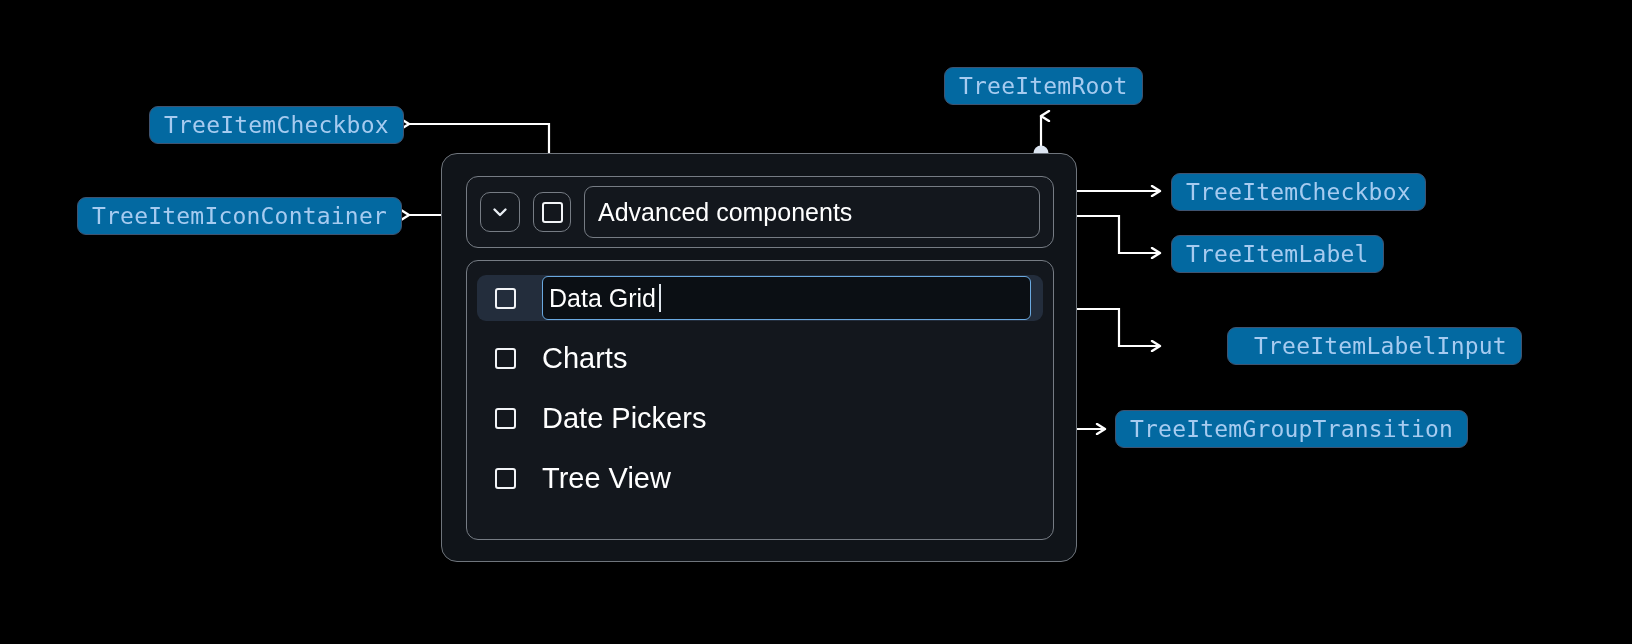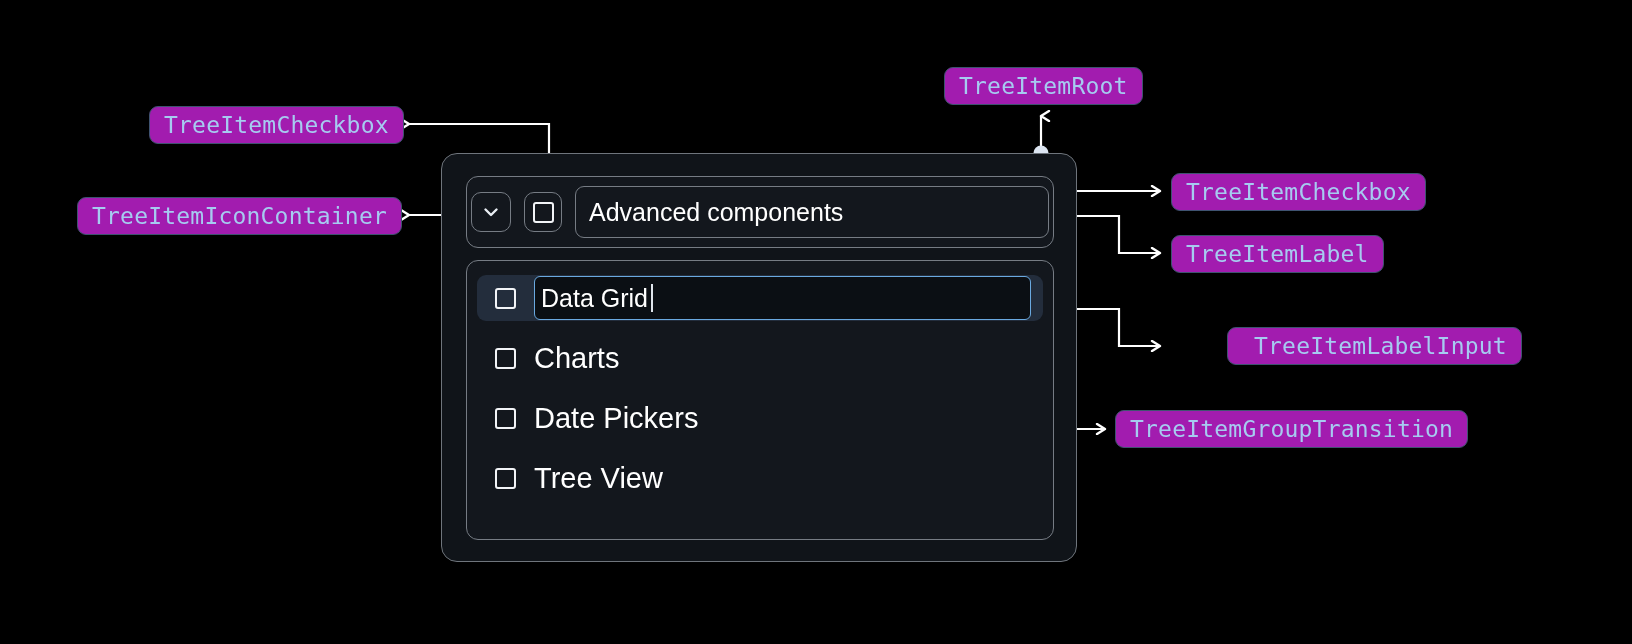--- a/index.html
+++ b/index.html
@@ -16,21 +16,21 @@
     font-family: "Liberation Sans", sans-serif;
   }
 
   
   .chip {
     position: absolute;
     box-sizing: border-box;
     display: flex;
     align-items: center;
     justify-content: center;
-    background: #a21caf;
+    background: #0369a1;
     border: 1.5px solid #3f5370;
     border-radius: 9px;
     color: #a6cbf0;
     font-family: "DejaVu Sans Mono", "Liberation Mono", monospace;
     font-size: 23px;
     letter-spacing: 0.2px;
     white-space: nowrap;
     padding: 0 14px;
     height: 38px;
   }
@@ -61,21 +61,21 @@
     left: 24px;
     top: 22px;
     width: 588px;
     height: 72px;
     box-sizing: border-box;
     background: #13171d;
     border: 1.5px solid #767c84;
     border-radius: 12px;
     display: flex;
     align-items: center;
-    padding: 0 4px;
+    padding: 0 13px;
     gap: 13px;
   }
   .icon-container {
     flex: 0 0 auto;
     width: 40px;
     height: 40px;
     box-sizing: border-box;
     border: 1.5px solid #767c84;
     border-radius: 10px;
     display: flex;
@@ -134,21 +134,21 @@
     padding-top: 14px;
   }
   .child-row {
     position: relative;
     height: 46px;
     margin: 0 10px 14px 10px;
     display: flex;
     align-items: center;
     border-radius: 9px;
     padding-left: 18px;
-    gap: 18px;
+    gap: 26px;
     box-sizing: border-box;
   }
   .child-row.selected {
     background: #232d3c;
   }
   .child-label {
     color: #ffffff;
     font-size: 29px;
   }
   .child-input {

